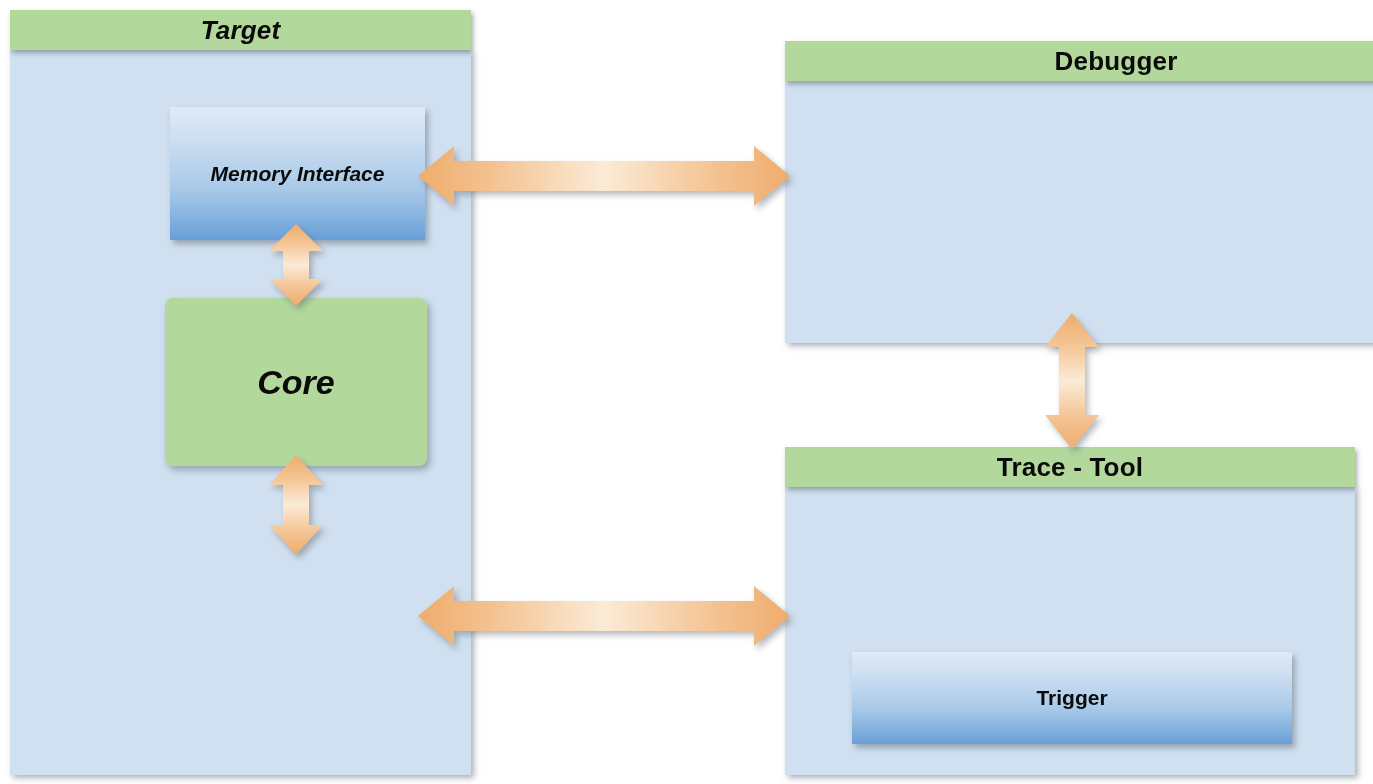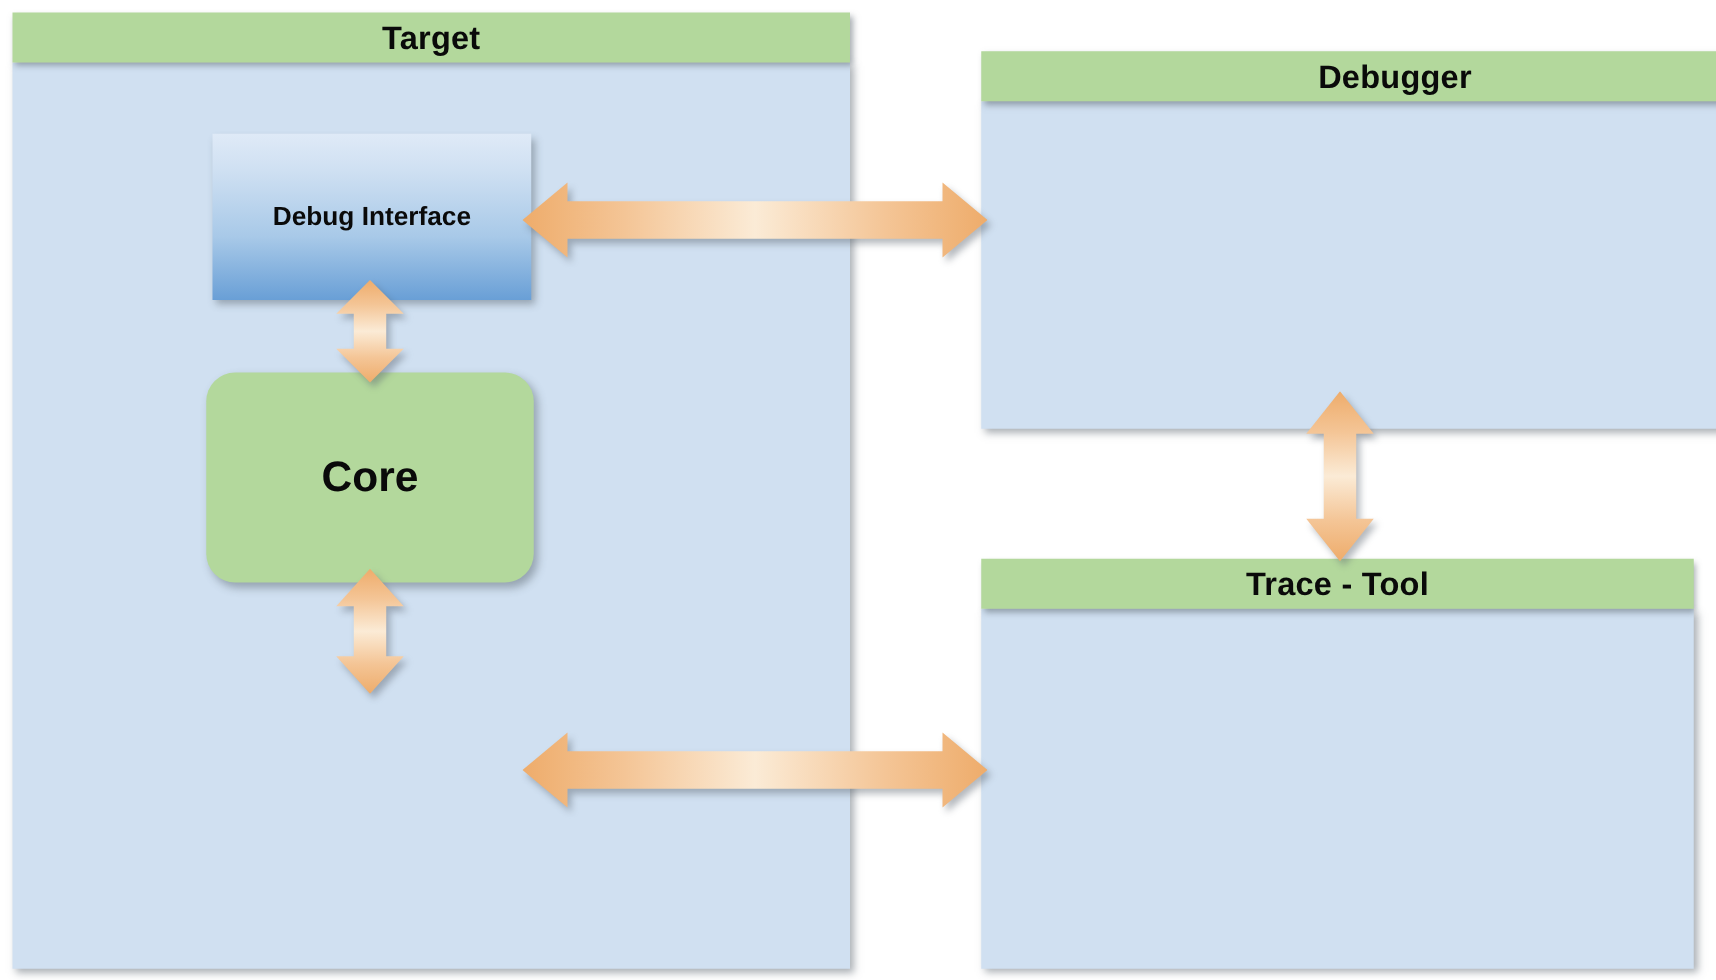--- a/index.html
+++ b/index.html
@@ -69,21 +69,21 @@
     color: #0a0a0a;
     line-height: 1.22;
     white-space: pre-line;
   }
 
   
   .core-box {
     position: absolute;
     box-sizing: border-box;
     background: #b3d89c;
-    border-radius: 23px;
+    border-radius: 8px;
     box-shadow: 3px 4px 7px rgba(80,90,100,0.45);
     display: flex;
     align-items: center;
     justify-content: center;
     z-index: 4;
   }
   .core-label {
     font-size: 34px;
     font-weight: bold;
     color: #0a0a0a;
@@ -93,28 +93,28 @@
   .arrow {
     position: absolute;
     z-index: 6;
     filter: drop-shadow(3px 4px 3px rgba(90,100,110,0.45));
   }
   .arrow svg { display: block; }
 </style>
 </head>
 <body>
 
-<div class="panel" style="left:10px; top:10px; width:670px; height:765px;">
+<div class="panel" style="left:10px; top:10px; width:461px; height:765px;font-style:italic;">
   <div class="panel-body"></div>
   <div class="panel-header">
     <span class="panel-header-title">Target</span>
   </div>
 
   <div class="gbox" style="left:160px; top:97px; width:255px; height:133px;">
-    <span class="gbox-label">Debug Interface</span>
+    <span class="gbox-label">Memory Interface</span>
   </div>
 
   <div class="core-box" style="left:155px; top:288px; width:262px; height:168px;">
     <span class="core-label">Core</span>
   </div>
 
 </div>
 
 <div class="panel" style="left:785px; top:13px; width:662px; height:302px;margin-top:28px;">
   <div class="panel-body"></div>
@@ -124,20 +124,23 @@
 
 </div>
 
 <div class="panel" style="left:785px; top:447px; width:570px; height:328px;">
   <div class="panel-body"></div>
   <div class="panel-header">
     <span class="panel-header-title">Trace - Tool</span>
   </div>
 
 
+  <div class="gbox" style="left:67px; top:205px; width:440px; height:92px;">
+    <span class="gbox-label">Trigger</span>
+  </div>
 </div>
 
 <div class="arrow" style="left:418px; top:143px; width:372px; height:66px;">
   <svg width="372" height="66" viewBox="0 0 372 66" xmlns="http://www.w3.org/2000/svg">
     <defs>
       <linearGradient id="hgrad1" x1="0" y1="0" x2="1" y2="0">
         <stop offset="0%" stop-color="#eeac6b"></stop>
         <stop offset="22%" stop-color="#f4c596"></stop>
         <stop offset="50%" stop-color="#fbebd6"></stop>
         <stop offset="78%" stop-color="#f4c596"></stop>

